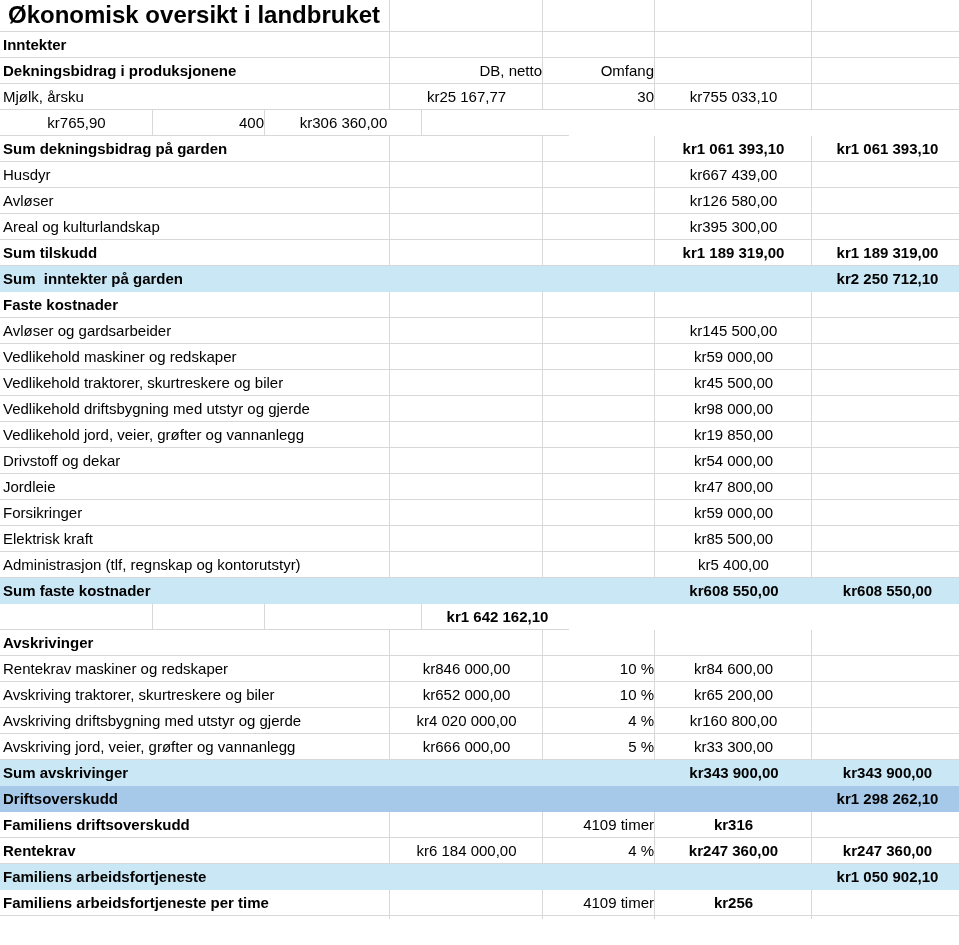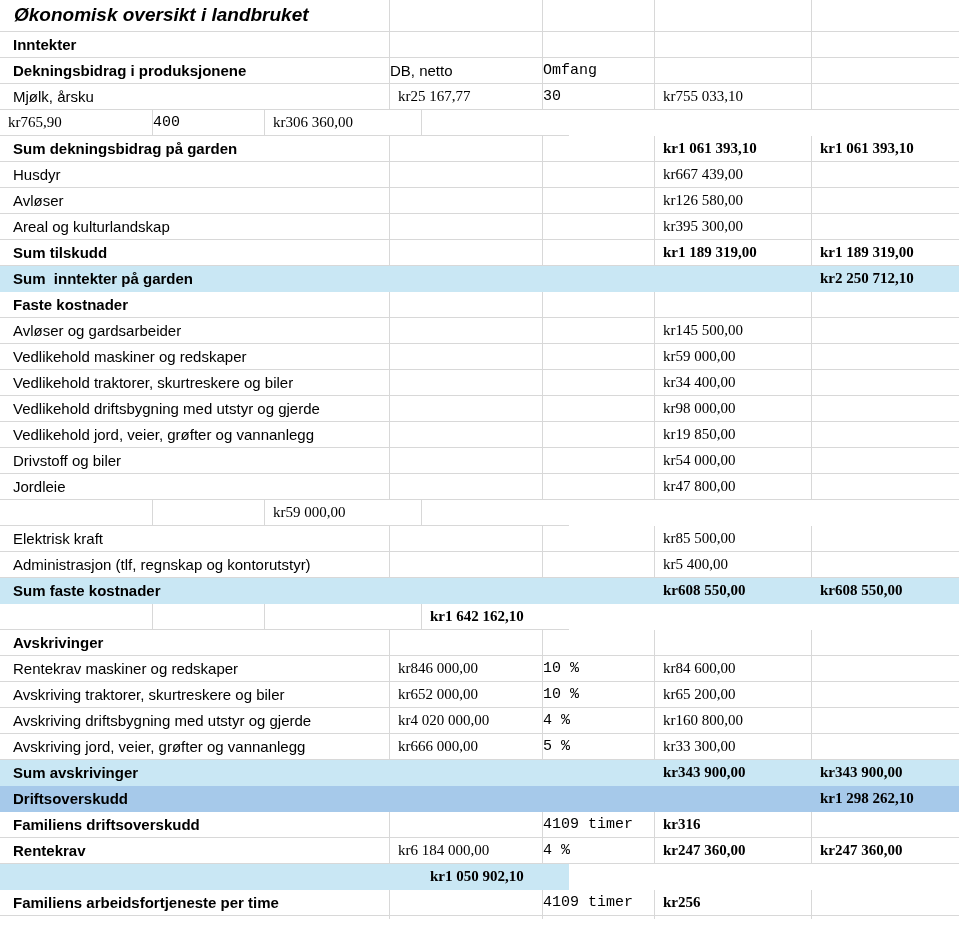--- a/index.html
+++ b/index.html
@@ -13,31 +13,31 @@
     font-family:"Liberation Sans",sans-serif;
     font-size:15px;color:#000;
   }
   .row{display:flex;height:26px;line-height:25px;}
   .title-row{height:32px;line-height:30px;}
   .filler-row{height:3px;}
   .cell{box-sizing:border-box;height:100%;border-right:1px solid var(--grid);border-bottom:1px solid var(--grid);overflow:hidden;}
   .filler-row .cell{border-bottom:none;}
   .col-a{width:390px;}
   .col-b{width:153px;}
-  .col-c{width:112px;font-family:Liberation Mono, monospace;}
+  .col-c{width:112px;}
   .col-d{width:157px;}
   .col-e{width:147px;border-right:none;}
   .fill-light .cell{background:var(--light);border-right:none;border-bottom:none;}
   .fill-medium .cell{background:var(--medium);border-right:none;border-bottom:none;}
-  .label{padding-left:13px;white-space:pre;display:inline-block;}
+  .label{padding-left:3px;white-space:pre;display:inline-block;}
   .bold{font-weight:bold;}
-  .money{display:flex;justify-content:flex-start;padding:0 7px 0 8px;font-family:Liberation Serif, serif;}
+  .money{display:flex;justify-content:center;padding:0 7px 0 8px;}
   .col-e.money{padding:0 4px 0 8px;}
-  .center{display:flex;justify-content:flex-start;}
-  .title{font-size:19px;font-weight:bold;padding-left:14px;white-space:pre;font-style:italic;}
+  .center{display:flex;justify-content:flex-end;}
+  .title{font-size:24px;font-weight:bold;padding-left:8px;white-space:pre;}
 </style>
 </head>
 <body>
 
 <div class="sheet">
   <div class="row title-row">
     <div class="cell col-a">
       <span class="title">Økonomisk oversikt i landbruket</span>
     </div>
     <div class="cell col-b"></div>
@@ -186,21 +186,21 @@
           <span>59 000,00</span>
         </div>
         <div class="cell col-e"></div>
       </div>
       <div class="row">
         <div class="cell col-a"><span class="label">Vedlikehold traktorer, skurtreskere og biler</span></div>
         <div class="cell col-b"></div>
         <div class="cell col-c"></div>
         <div class="cell col-d money">
           <span>kr</span>
-          <span>34 400,00</span>
+          <span>45 500,00</span>
         </div>
         <div class="cell col-e"></div>
       </div>
       <div class="row">
         <div class="cell col-a"><span class="label">Vedlikehold driftsbygning med utstyr og gjerde</span></div>
         <div class="cell col-b"></div>
         <div class="cell col-c"></div>
         <div class="cell col-d money">
           <span>kr</span>
           <span>98 000,00</span>
@@ -211,40 +211,41 @@
         <div class="cell col-a"><span class="label">Vedlikehold jord, veier, grøfter og vannanlegg</span></div>
         <div class="cell col-b"></div>
         <div class="cell col-c"></div>
         <div class="cell col-d money">
           <span>kr</span>
           <span>19 850,00</span>
         </div>
         <div class="cell col-e"></div>
       </div>
       <div class="row">
-        <div class="cell col-a"><span class="label">Drivstoff og biler</span></div>
+        <div class="cell col-a"><span class="label">Drivstoff og dekar</span></div>
         <div class="cell col-b"></div>
         <div class="cell col-c"></div>
         <div class="cell col-d money">
           <span>kr</span>
           <span>54 000,00</span>
         </div>
         <div class="cell col-e"></div>
       </div>
       <div class="row">
         <div class="cell col-a"><span class="label">Jordleie</span></div>
         <div class="cell col-b"></div>
         <div class="cell col-c"></div>
         <div class="cell col-d money">
           <span>kr</span>
           <span>47 800,00</span>
         </div>
         <div class="cell col-e"></div>
       </div>
       <div class="row">
+        <div class="cell col-a"><span class="label">Forsikringer</span></div>
         <div class="cell col-b"></div>
         <div class="cell col-c"></div>
         <div class="cell col-d money">
           <span>kr</span>
           <span>59 000,00</span>
         </div>
         <div class="cell col-e"></div>
       </div>
       <div class="row">
         <div class="cell col-a"><span class="label">Elektrisk kraft</span></div>
@@ -402,20 +403,21 @@
         <div class="cell col-d money bold">
           <span>kr</span>
           <span>247 360,00</span>
         </div>
         <div class="cell col-e money bold">
           <span>kr</span>
           <span>247 360,00</span>
         </div>
       </div>
       <div class="row fill-light">
+        <div class="cell col-a"><span class="label bold">Familiens arbeidsfortjeneste</span></div>
         <div class="cell col-b"></div>
         <div class="cell col-c"></div>
         <div class="cell col-d"></div>
         <div class="cell col-e money bold">
           <span>kr</span>
           <span>1 050 902,10</span>
         </div>
       </div>
       <div class="row">
         <div class="cell col-a"><span class="label bold">Familiens arbeidsfortjeneste per time</span></div>

